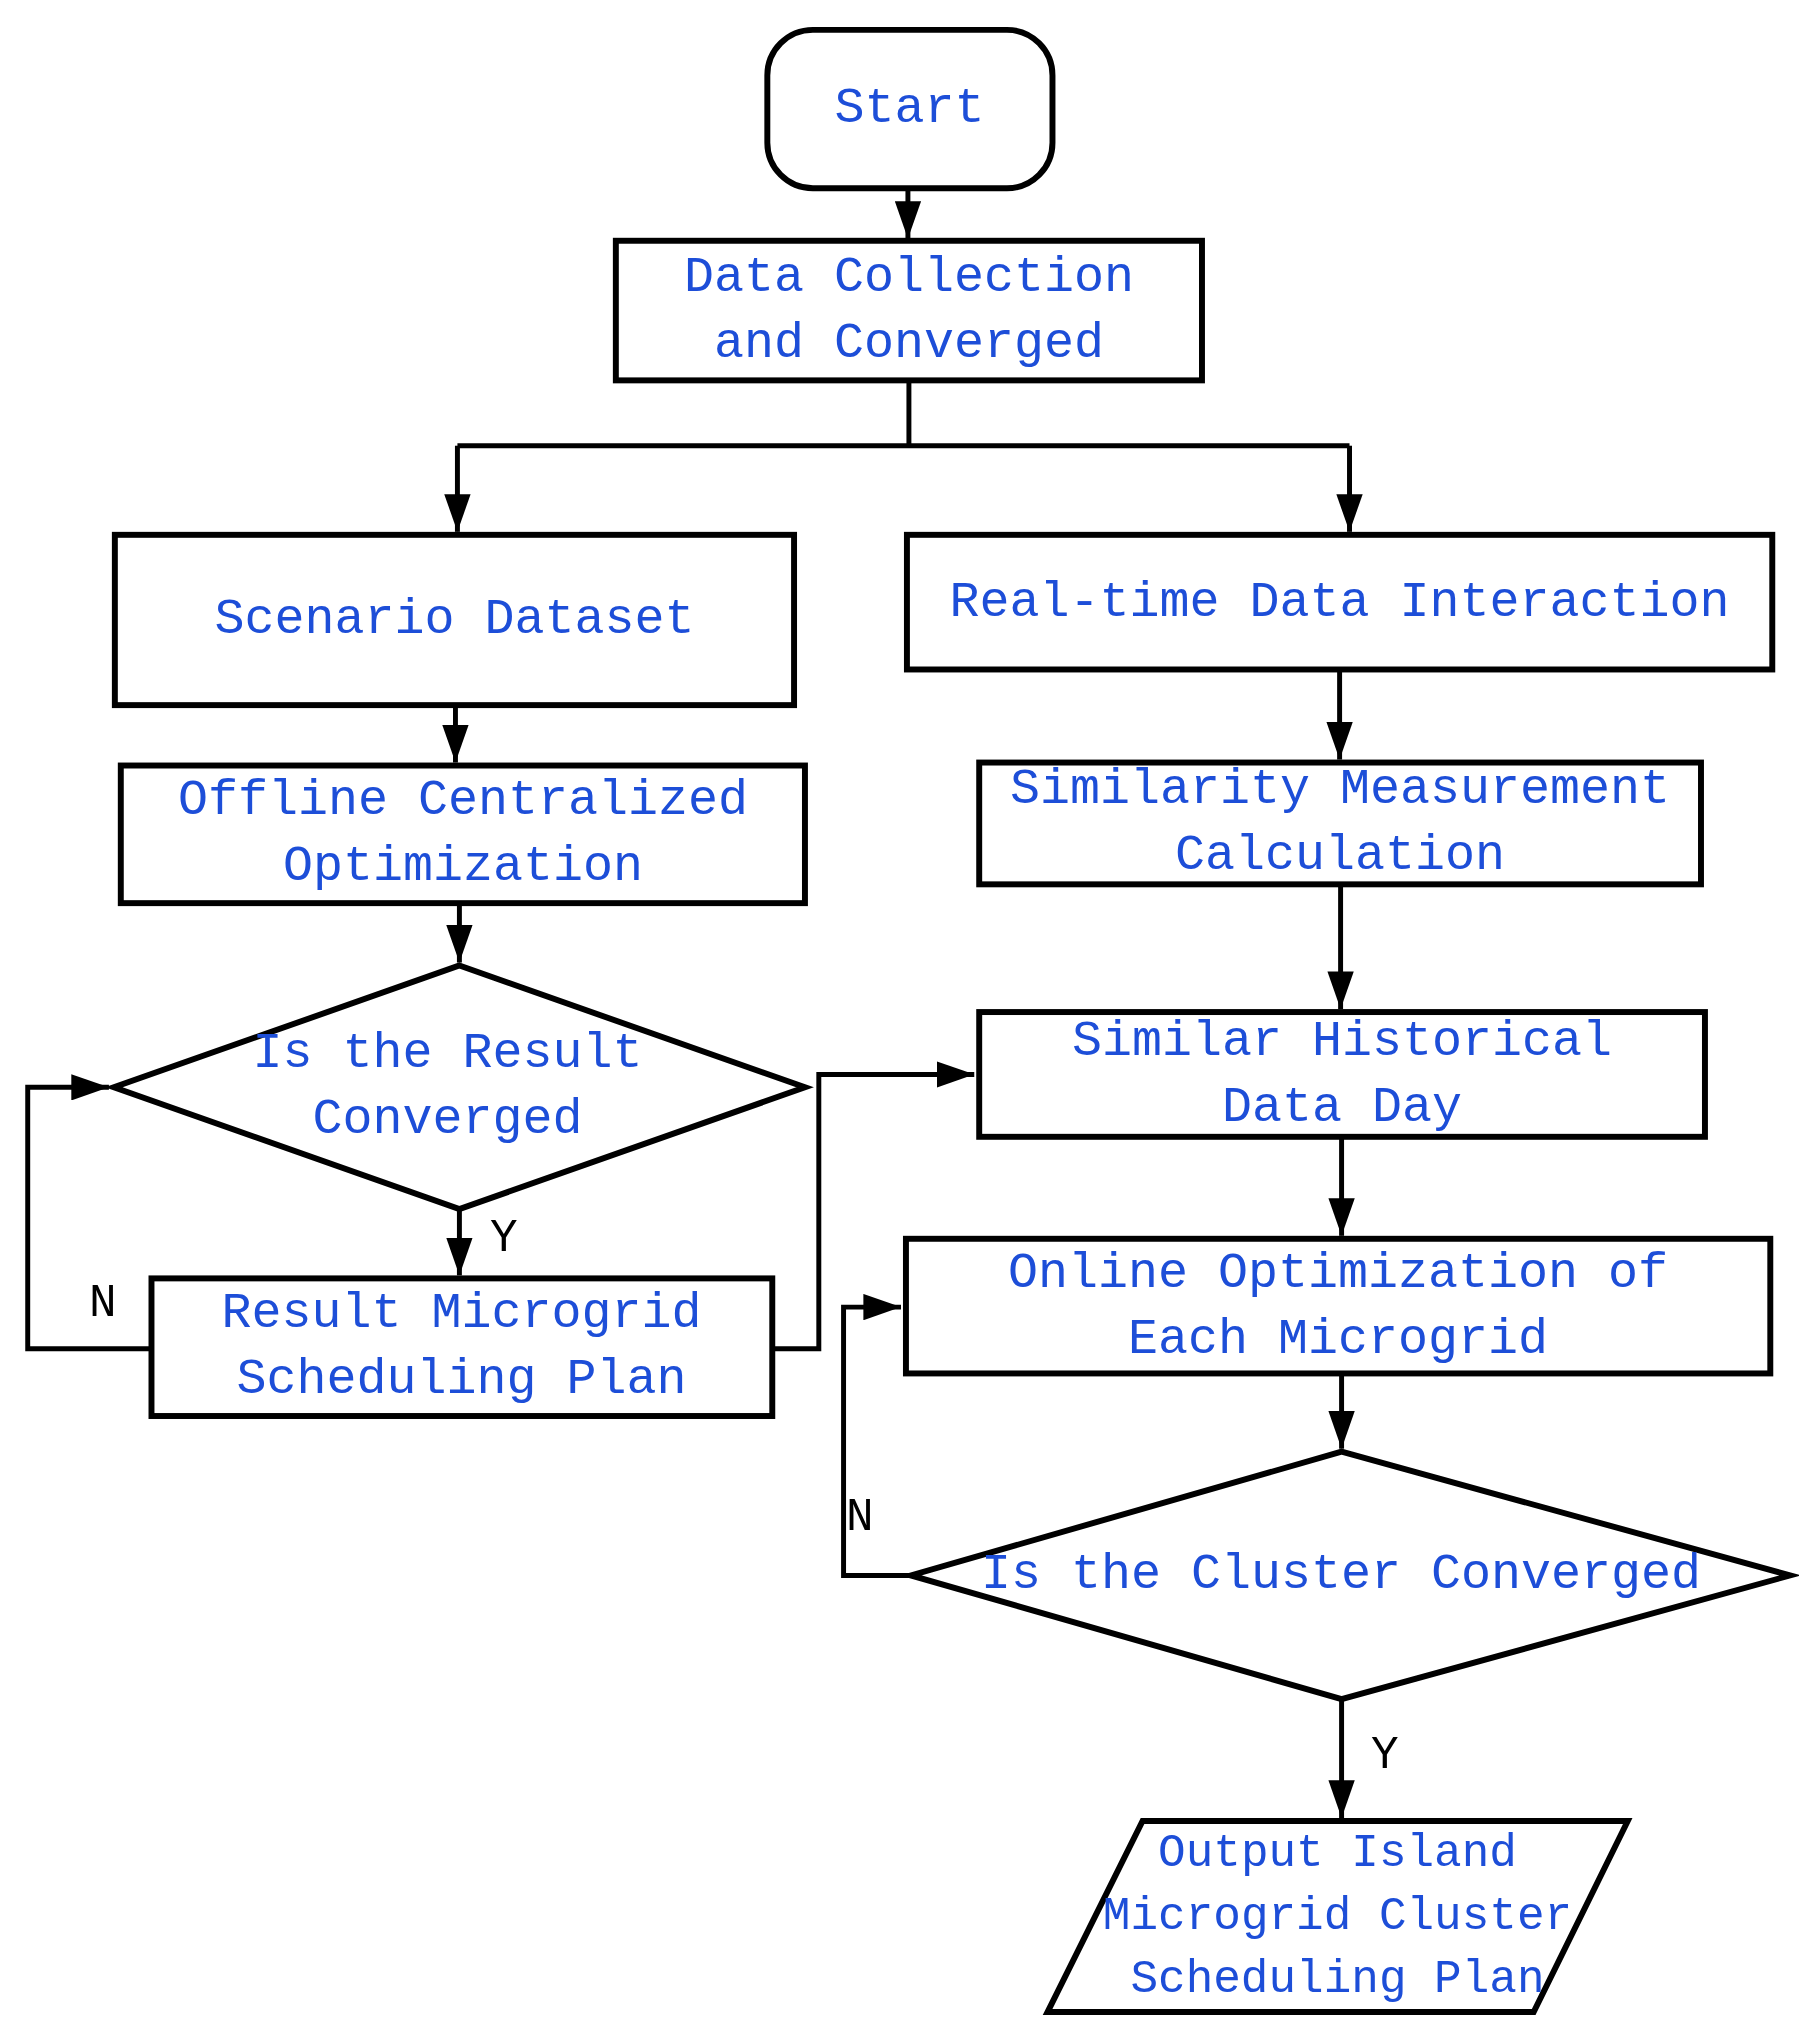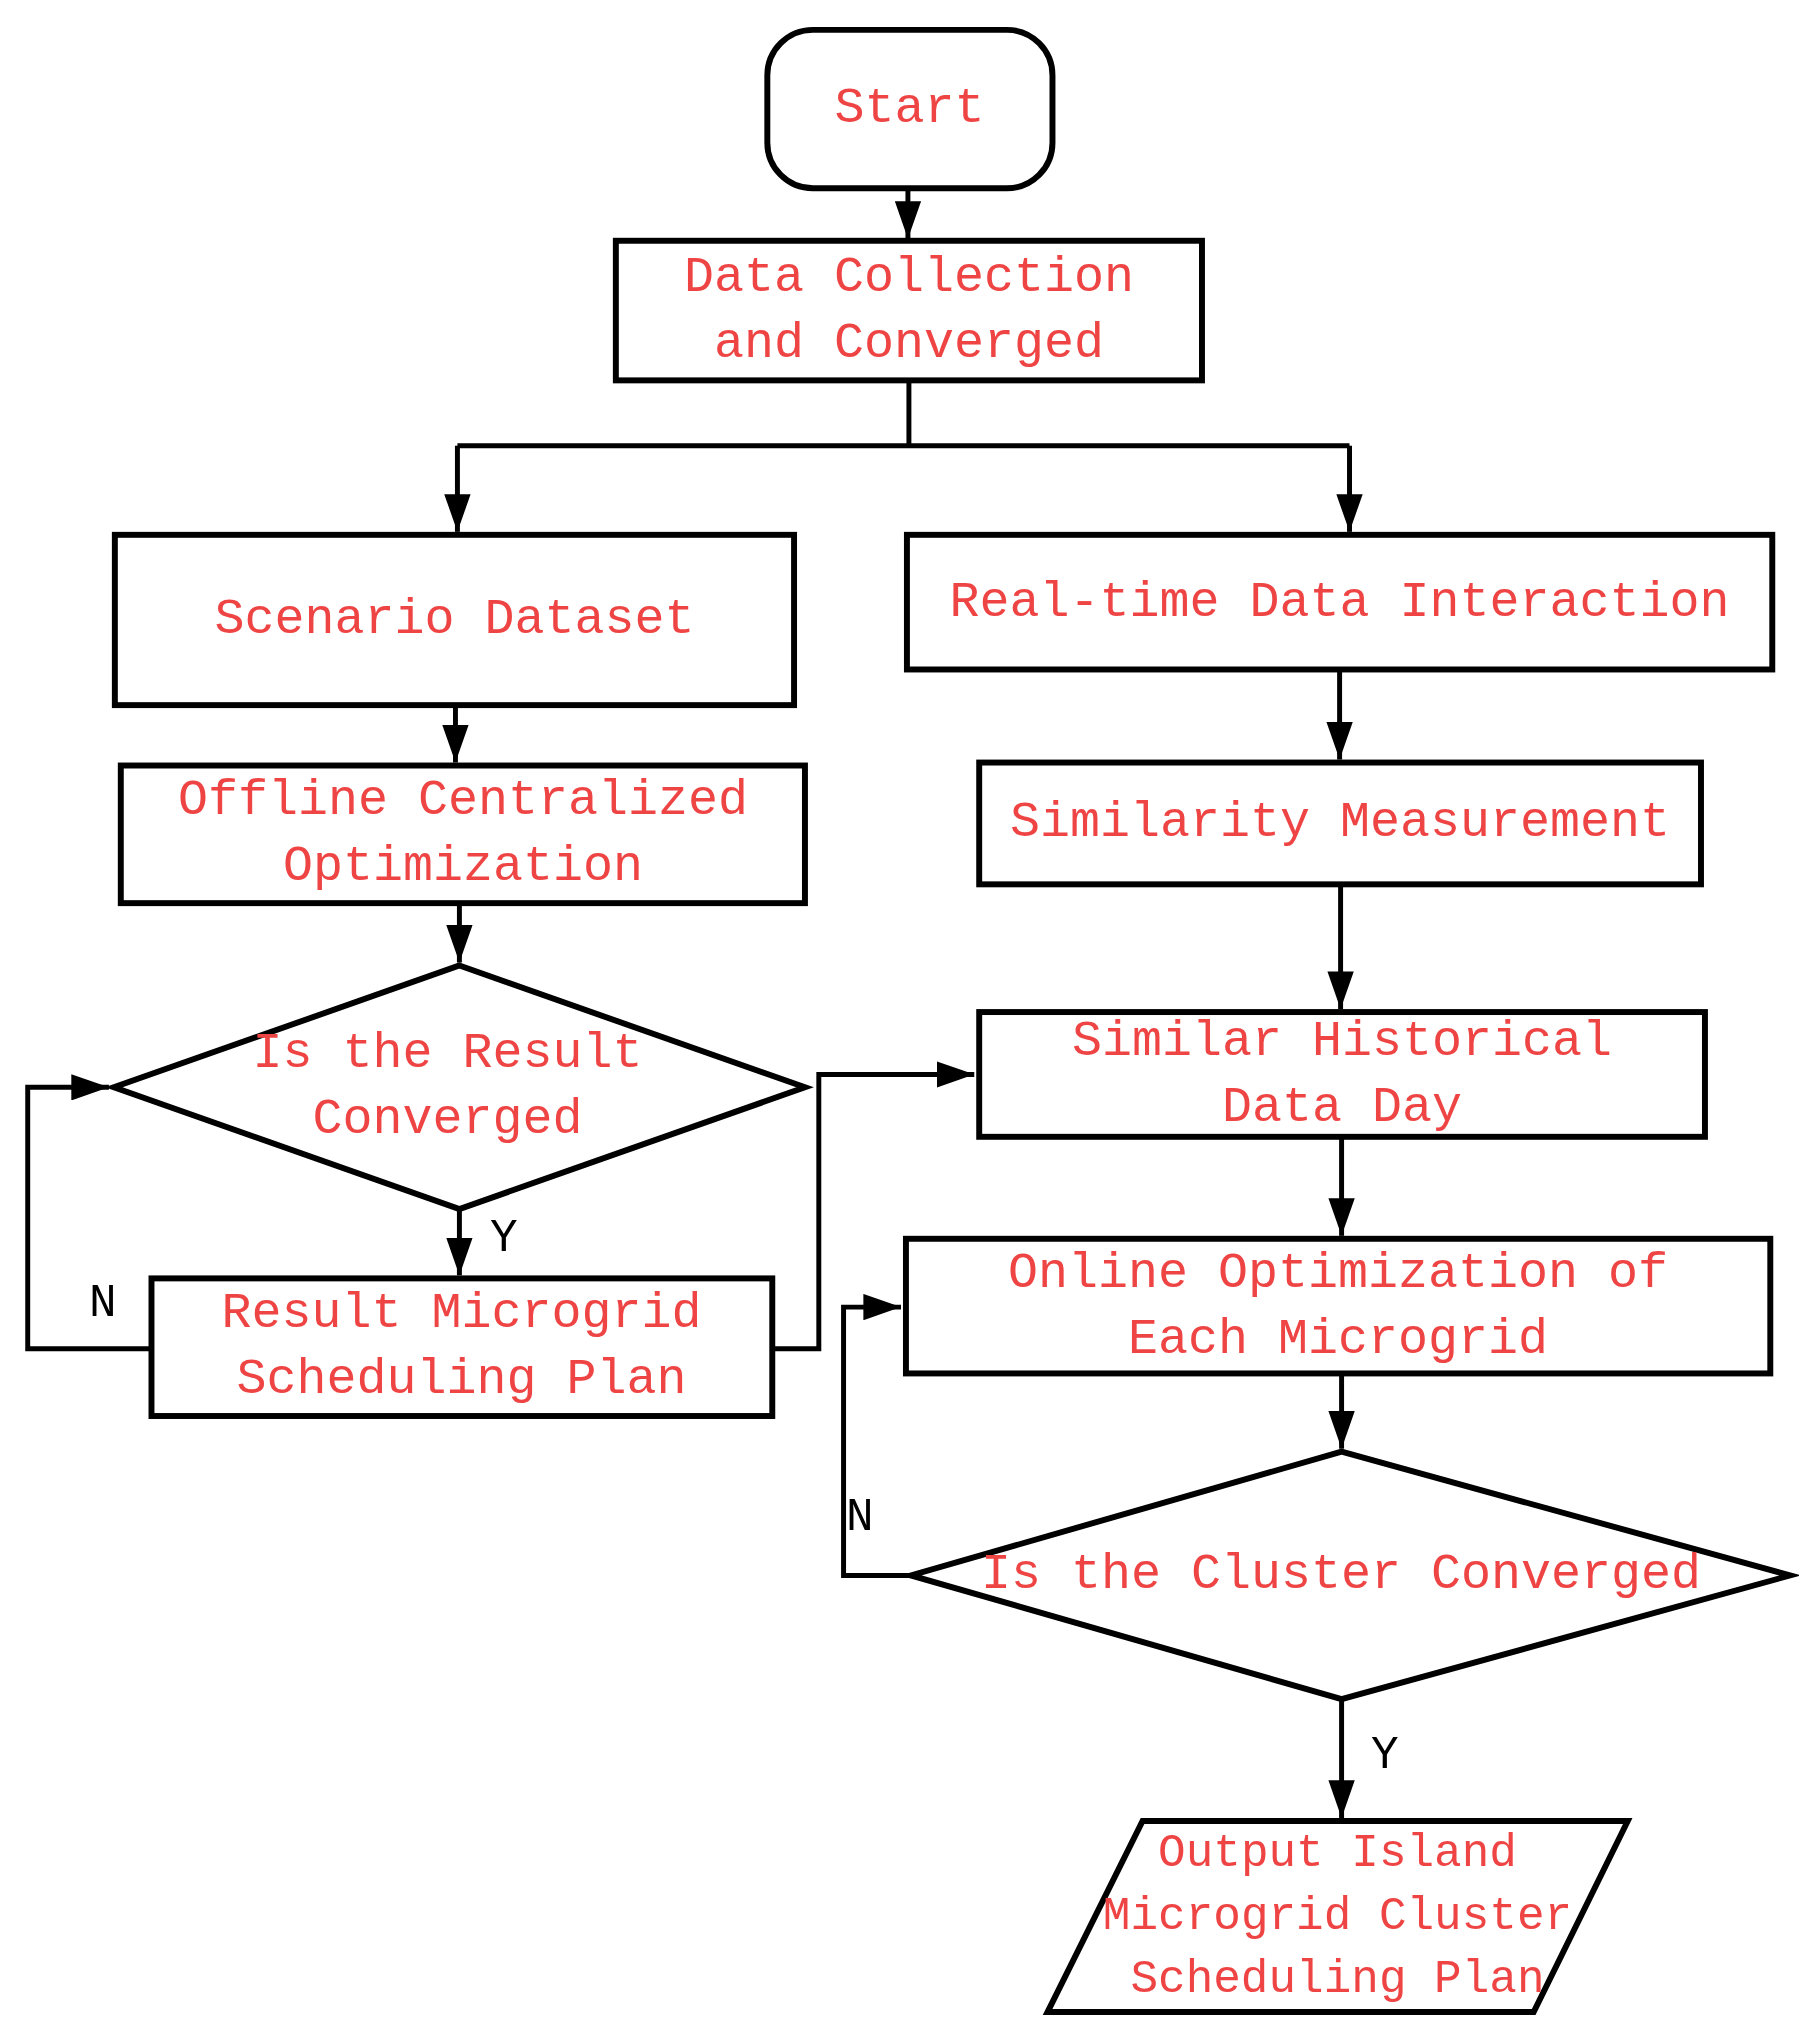--- a/index.html
+++ b/index.html
@@ -24,21 +24,21 @@
   .node-label {
     position: absolute;
     display: flex;
     flex-direction: column;
     align-items: center;
     justify-content: center;
     text-align: center;
     font-size: 50px;
     line-height: 66px;
     white-space: nowrap;
-    color: #ef4444;
+    color: #1d4ed8;
   }
   .node-label.small {
     font-size: 46px;
     line-height: 63px;
   }
   .edge-label {
     position: absolute;
     font-size: 46px;
     line-height: 46px;
     white-space: nowrap;
@@ -115,20 +115,21 @@
     <span>Result Microgrid</span>
     <span>Scheduling Plan</span>
   </div>
 
   <div class="node-label" style="left:907px; top:535px; width:865px; height:135px;">
     <span>Real-time Data Interaction</span>
   </div>
 
   <div class="node-label" style="left:979px; top:762px; width:722px; height:122px;">
     <span>Similarity Measurement</span>
+    <span>Calculation</span>
   </div>
 
   <div class="node-label" style="left:979px; top:1012px; width:726px; height:125px;">
     <span>Similar Historical</span>
     <span>Data Day</span>
   </div>
 
   <div class="node-label" style="left:906px; top:1239px; width:864px; height:135px;">
     <span>Online Optimization of</span>
     <span>Each Microgrid</span>

